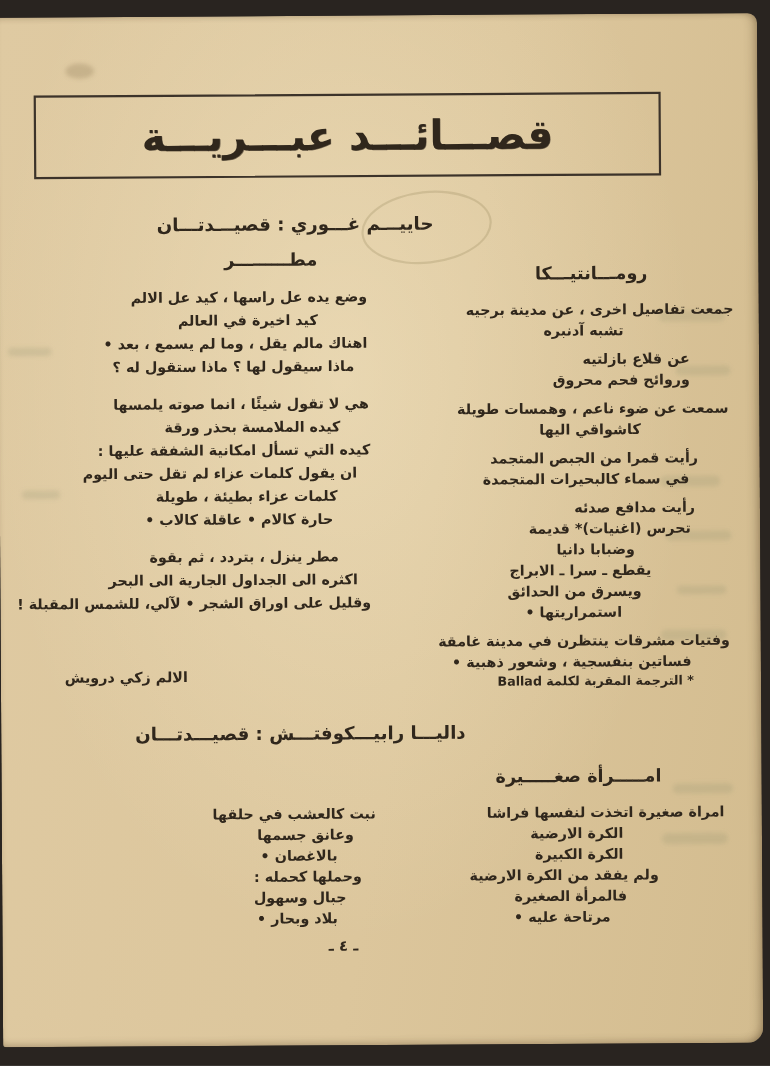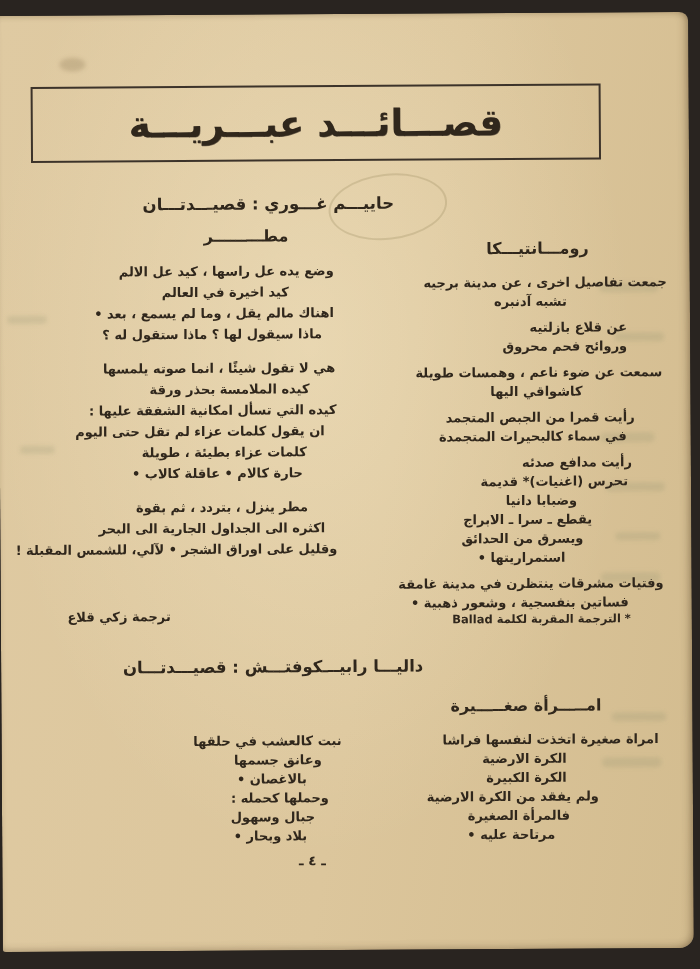--- a/index.html
+++ b/index.html
@@ -202,21 +202,21 @@
           </div>
           <div class="stanza">
             <div class="pline" style="padding-left: 0px; padding-right: 29px;">مطر ينزل ، بتردد ، ثم بقوة</div>
             <div class="pline" style="padding-left: 0px; padding-right: 12px;">اكثره الى الجداول الجارية الى البحر</div>
             <div class="pline" style="padding-left: 0px; padding-right: 0px;">وقليل على اوراق الشجر • لآلي، للشمس المقبلة !</div>
           </div>
         </div>
     </div>
 
     <div class="footnote">* الترجمة المقربة لكلمة Ballad</div>
-    <div class="credit">ترجمة زكي قلاع</div>
+    <div class="credit">الالم زكي درويش</div>
 
     <div class="author-header" id="author2">داليـــا رابيـــكوفتـــش : قصيـــدتـــان</div>
 
     <div class="column" id="sec2-right">
       <div class="poem-title">امـــــرأة صغـــــيرة</div>
       <div class="poem-lines">
           <div class="stanza">
             <div class="pline" style="padding-left: 0px; padding-right: 0px;">امراة صغيرة اتخذت لنفسها فراشا</div>
             <div class="pline" style="padding-left: 0px; padding-right: 92px;">الكرة الارضية</div>
             <div class="pline" style="padding-left: 0px; padding-right: 92px;">الكرة الكبيرة</div>

